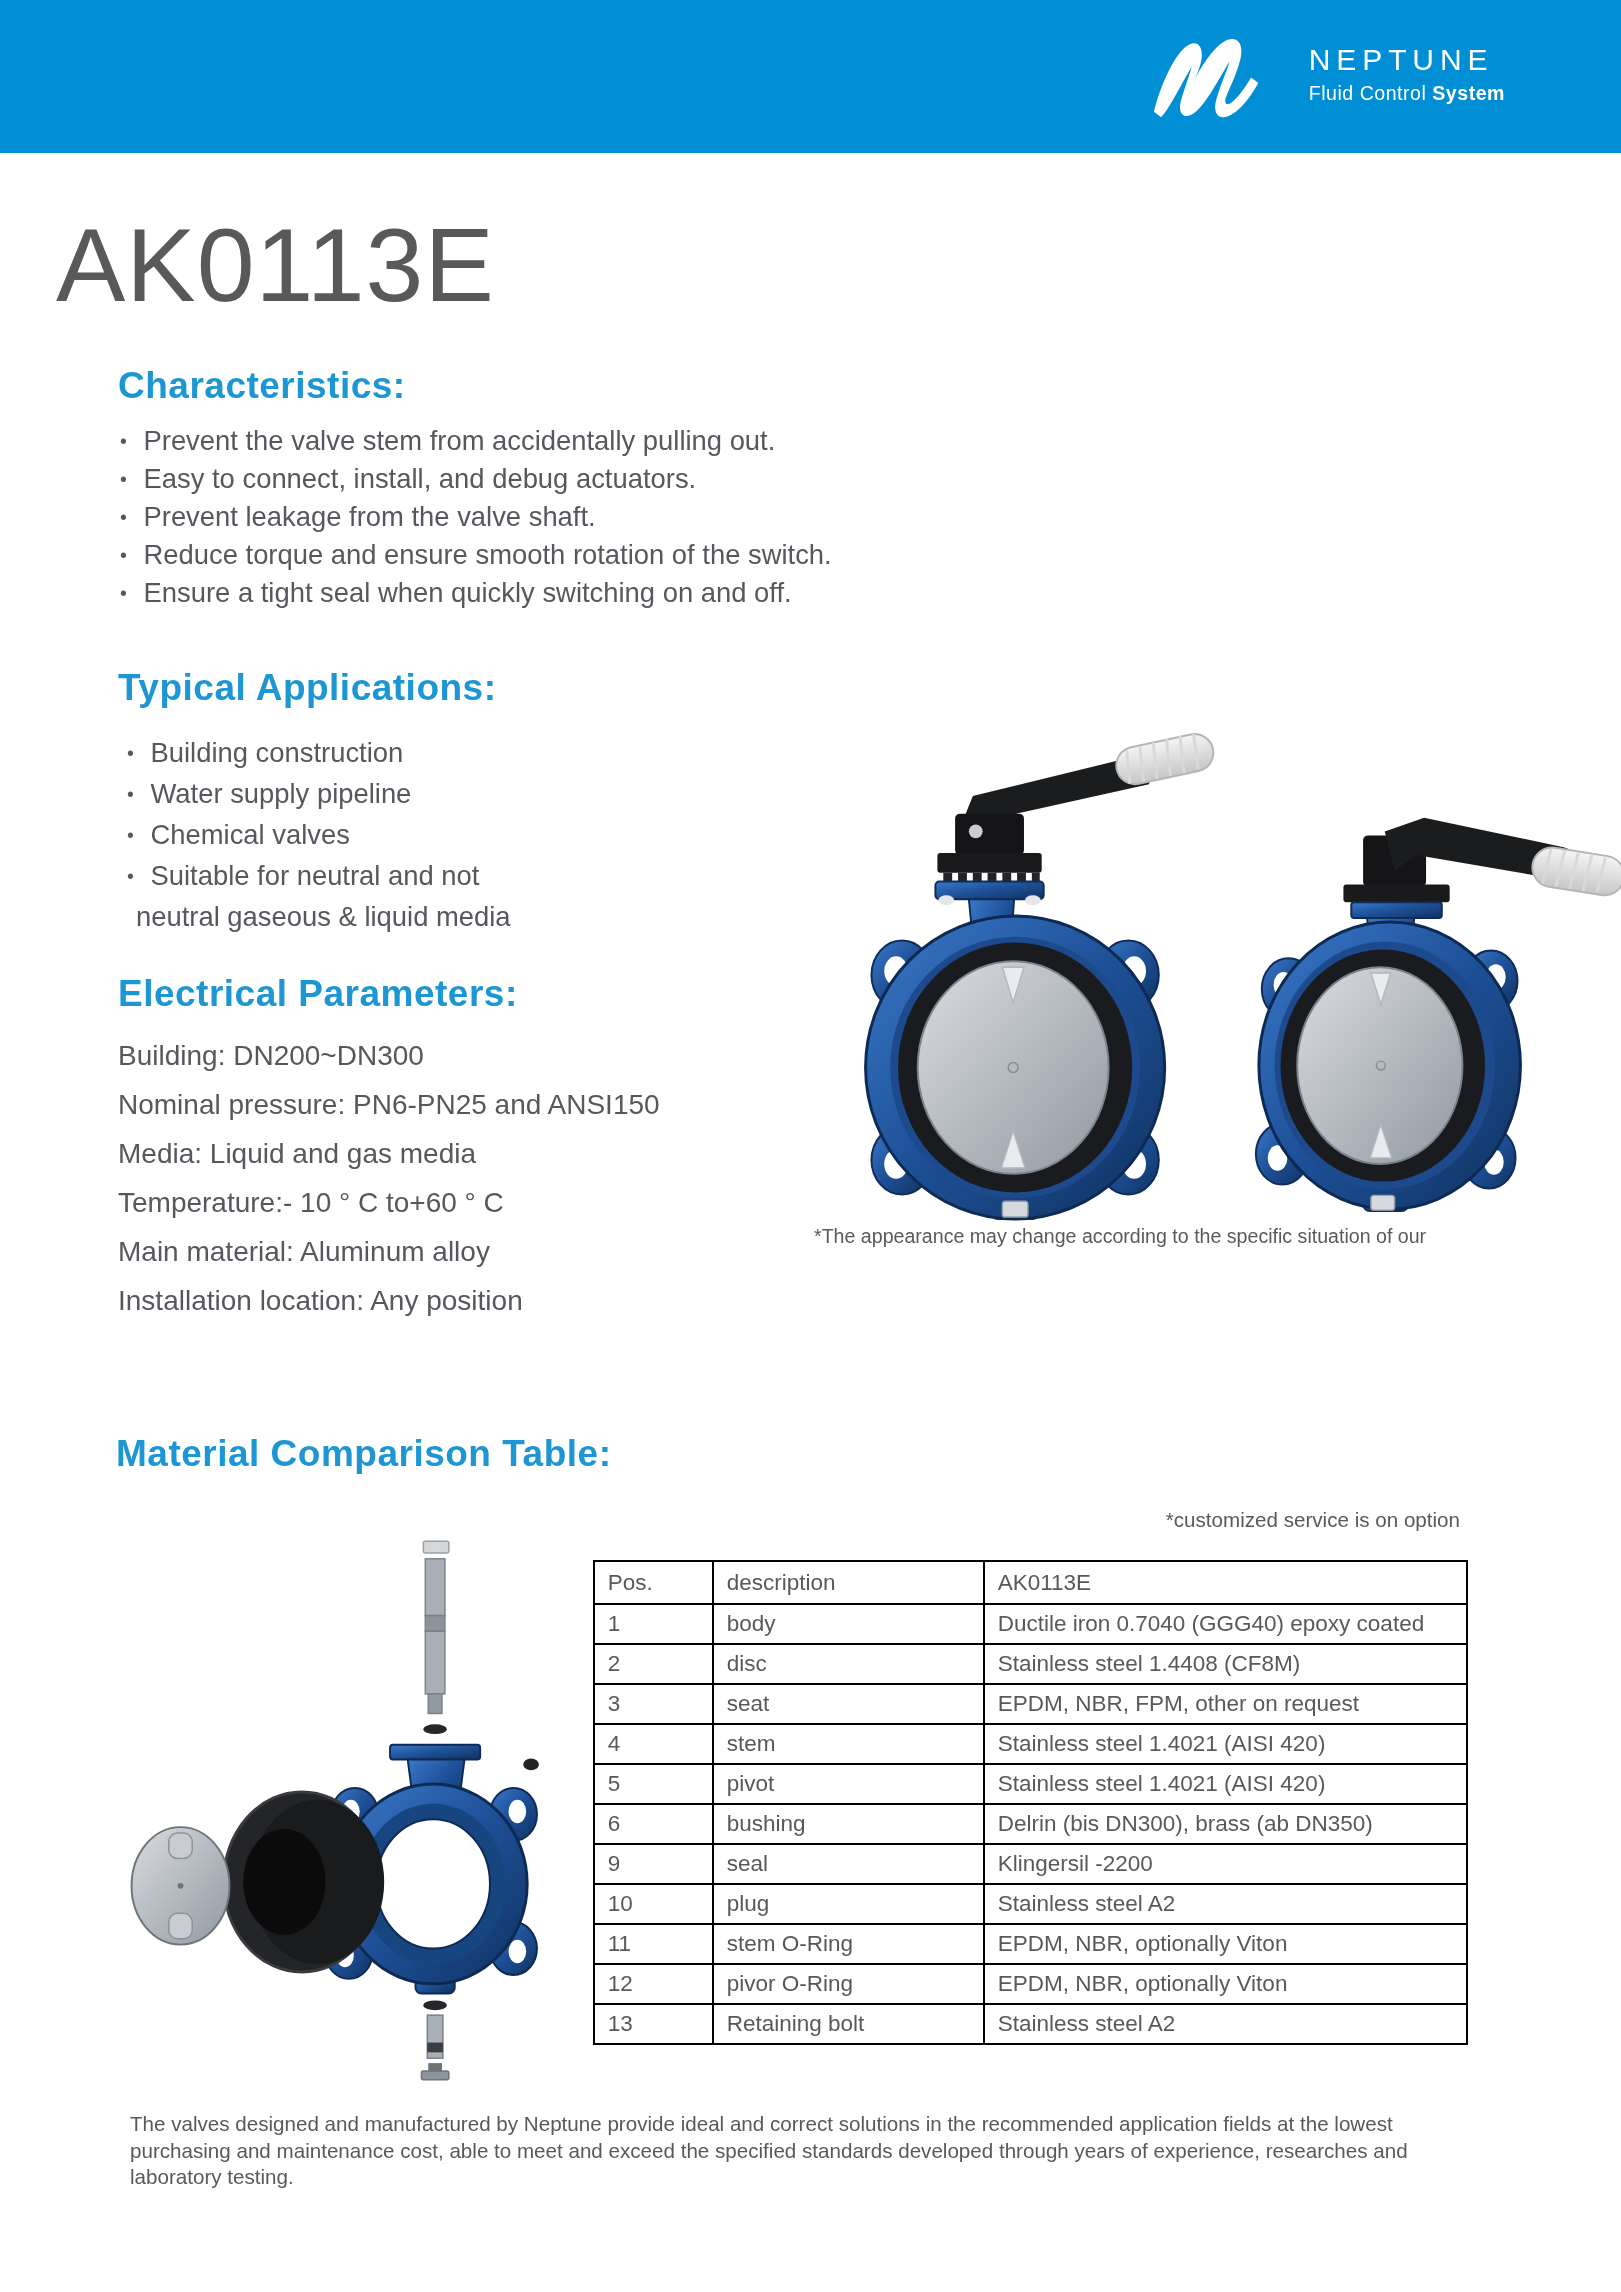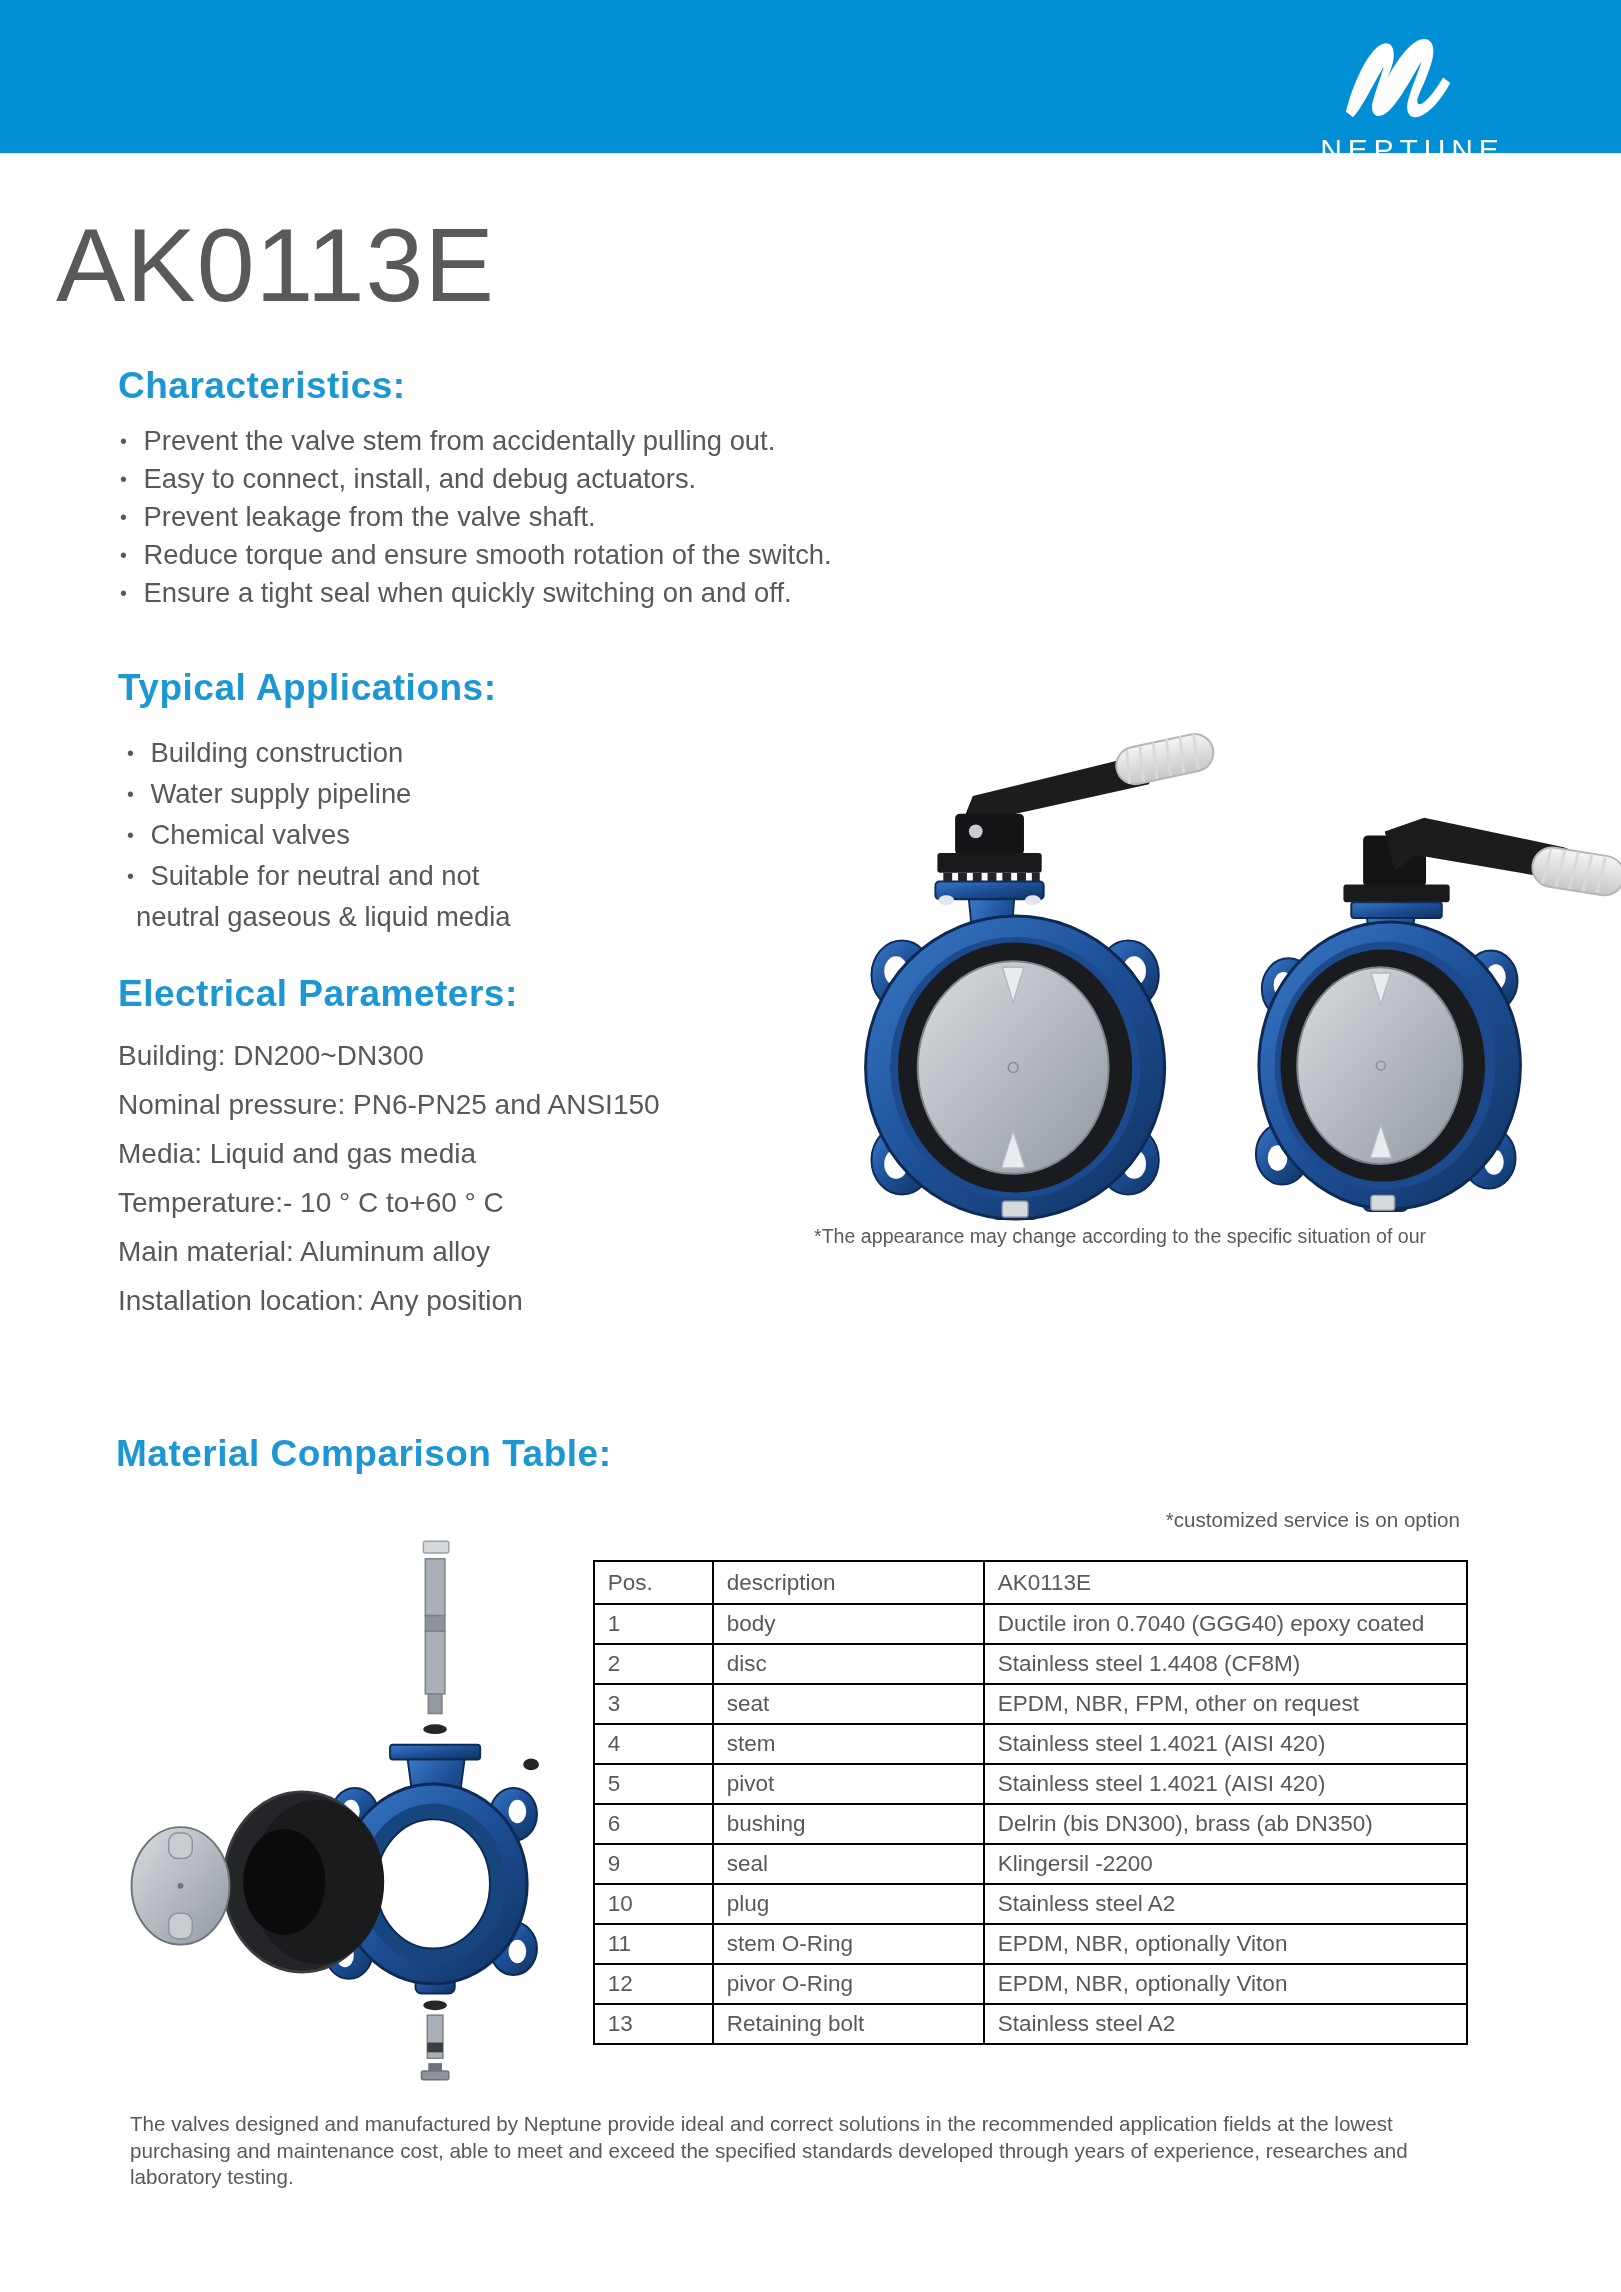--- a/index.html
+++ b/index.html
@@ -3,21 +3,21 @@
 <meta charset="utf-8">
 <style>
   * { margin:0; padding:0; box-sizing:border-box; }
   html,body { background:#e8e8e8; }
   body { font-family:"Liberation Sans", sans-serif; }
   .page {
     position:relative; width:1621px; height:2293px; background:#ffffff;
     margin:0 auto; overflow:hidden;
   }
   .header-bar { position:absolute; left:0; top:0; width:1621px; height:153px; background:#008FD5; }
-  .logo { position:absolute; right:116px; top:29px; display:flex; align-items:center; gap:13.7px;flex-direction:column; }
+  .logo { position:absolute; right:116px; top:29px; display:flex; align-items:center; gap:13.7px; }
   .logo-mark { width:149px; height:90px; }
   .logo-text { display:flex; flex-direction:column; }
   .logo-brand { color:#ffffff; font-size:30px; letter-spacing:5.9px; font-weight:400; line-height:1.1; }
   .logo-tagline { color:#ffffff; font-size:19.6px; font-weight:300; margin-top:5.9px; letter-spacing:0.5px; }
   .logo-tagline b { font-weight:700; }
 
   .page-title { position:absolute; left:56px; top:206px; font-size:104px; font-weight:400;
     color:#58595B; letter-spacing:1px; }
 
   .sec-heading { position:absolute; color:#1D96D4; font-weight:700; font-size:37px; letter-spacing:0.5px; }
@@ -69,21 +69,21 @@
       <svg class="logo-mark" viewBox="0 0 160 100">
         <path d="M6,92 C14,60 30,26 44,18 C56,11 62,22 58,38 C55,50 48,62 44,70
                  C56,46 72,18 88,12 C100,8 106,18 102,34 C98,50 90,66 86,76
                  C84,82 86,86 92,82 C100,76 108,64 114,54 L122,60
                  C112,78 98,96 84,98 C74,99 72,88 76,76 C80,62 88,44 90,36
                  C80,52 64,84 50,94 C40,101 32,94 36,80 C40,66 46,50 48,42
                  C38,58 24,88 14,98 Z" fill="#ffffff"></path>
       </svg>
       <div class="logo-text">
         <span class="logo-brand">NEPTUNE</span>
-        <span class="logo-tagline"><span>Fluid Liquid </span><b>System</b></span>
+        <span class="logo-tagline"><span>Fluid Control </span><b>System</b></span>
       </div>
     </div>
   </div>
 
   <div class="page-title">AK0113E</div>
 
   <div class="sec-heading" id="h-char">Characteristics:</div>
   <ul class="bullet-list" id="char-list">
     <li>
         <span class="bullet">•</span>

